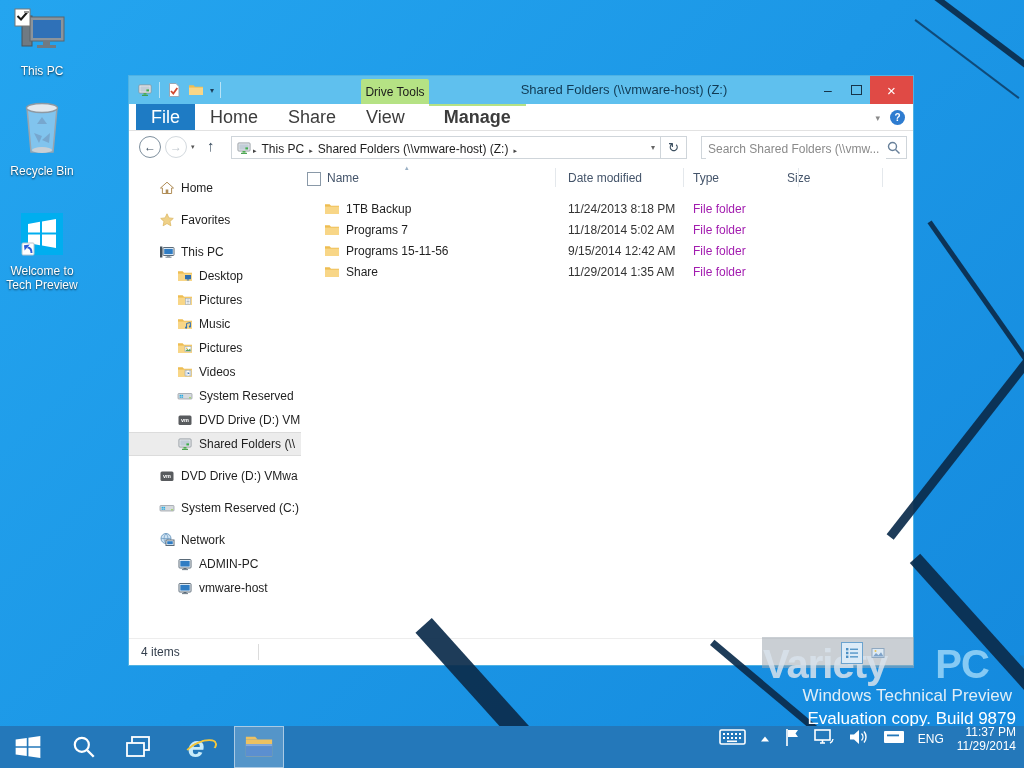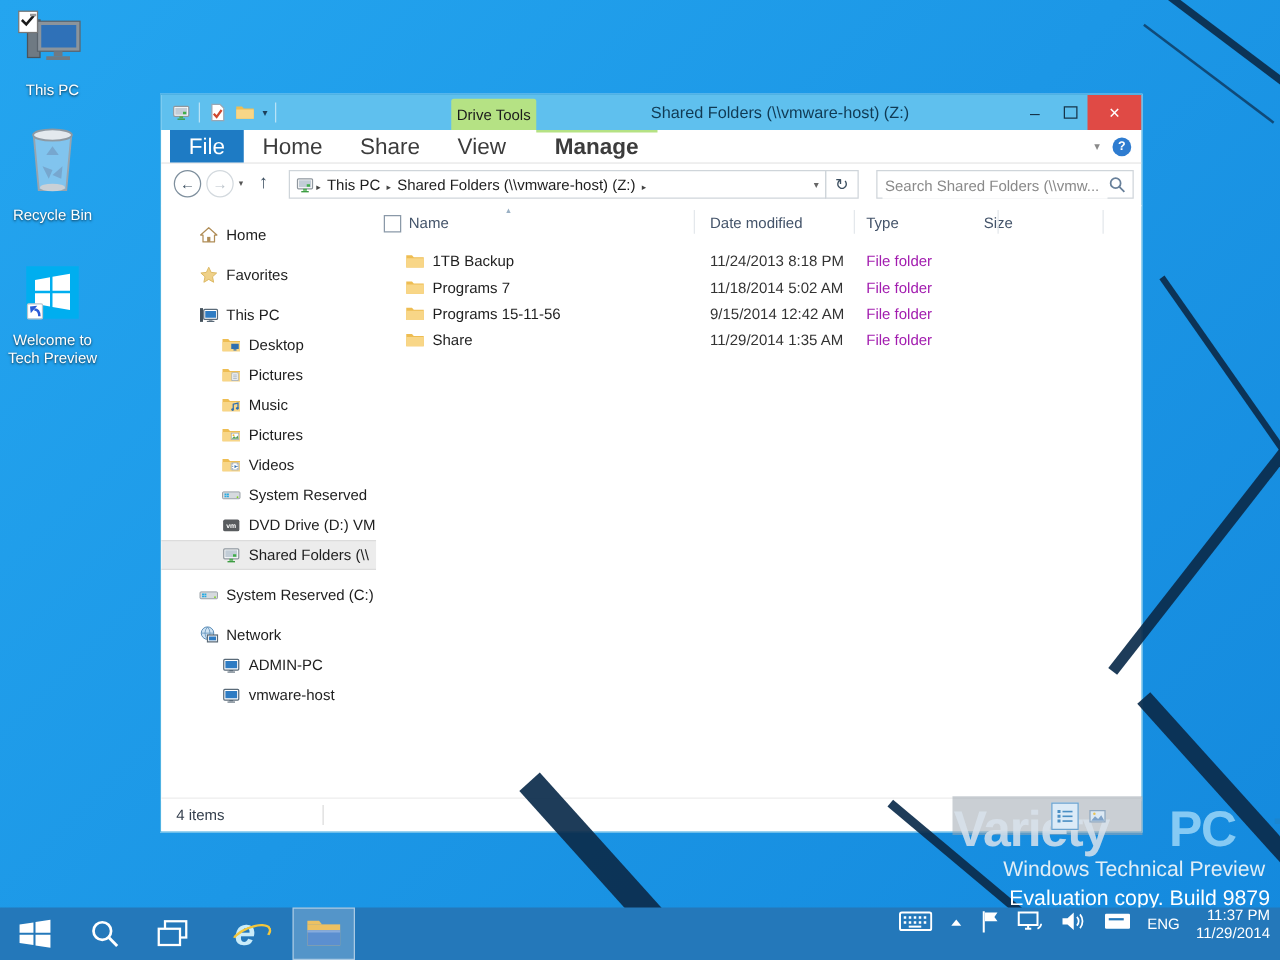--- a/index.html
+++ b/index.html
@@ -376,20 +376,29 @@
             <span class="nico">
               <svg width="16" height="16" viewBox="0 0 16 16">
                 <rect x="2" y="3" width="12" height="8" rx="0.8" fill="#fff" stroke="#8f979e"></rect>
                 <rect x="3.2" y="4.2" width="9.6" height="5.6" fill="#c2cdd7"></rect>
                 <rect x="9.4" y="7.4" width="2.6" height="2" fill="#3fae49"></rect>
                 <rect x="6.5" y="11" width="3" height="1.6" fill="#4caf50"></rect>
                 <rect x="5" y="12.8" width="6" height="1.1" fill="#3d9c43"></rect>
               </svg>
             </span>
             <span>Shared Folders (\\</span>
+          </div>
+          <div class="nav-item lvl0 gap">
+            <span class="nico">
+              <svg width="16" height="16" viewBox="0 0 16 16">
+                <rect x="1.5" y="3.5" width="13" height="9.5" rx="1.5" fill="#585b5e"></rect>
+                <text x="8" y="10.4" font-size="5.5" font-weight="bold" fill="#fff" text-anchor="middle" font-family="sans-serif">vm</text>
+              </svg>
+            </span>
+            <span>DVD Drive (D:) VMwa</span>
           </div>
           <div class="nav-item lvl0 gap">
             <span class="nico">
               <svg width="16" height="16" viewBox="0 0 16 16">
                 <rect x="1" y="5.5" width="14" height="5.5" rx="0.8" fill="#d6dade" stroke="#8f979e" stroke-width="0.7"></rect>
                 <g fill="#29abe2">
                   <rect x="2.6" y="6.8" width="1.6" height="1.3"></rect>
                   <rect x="4.5" y="6.8" width="1.6" height="1.3"></rect>
                   <rect x="2.6" y="8.5" width="1.6" height="1.3"></rect>
                   <rect x="4.5" y="8.5" width="1.6" height="1.3"></rect>

